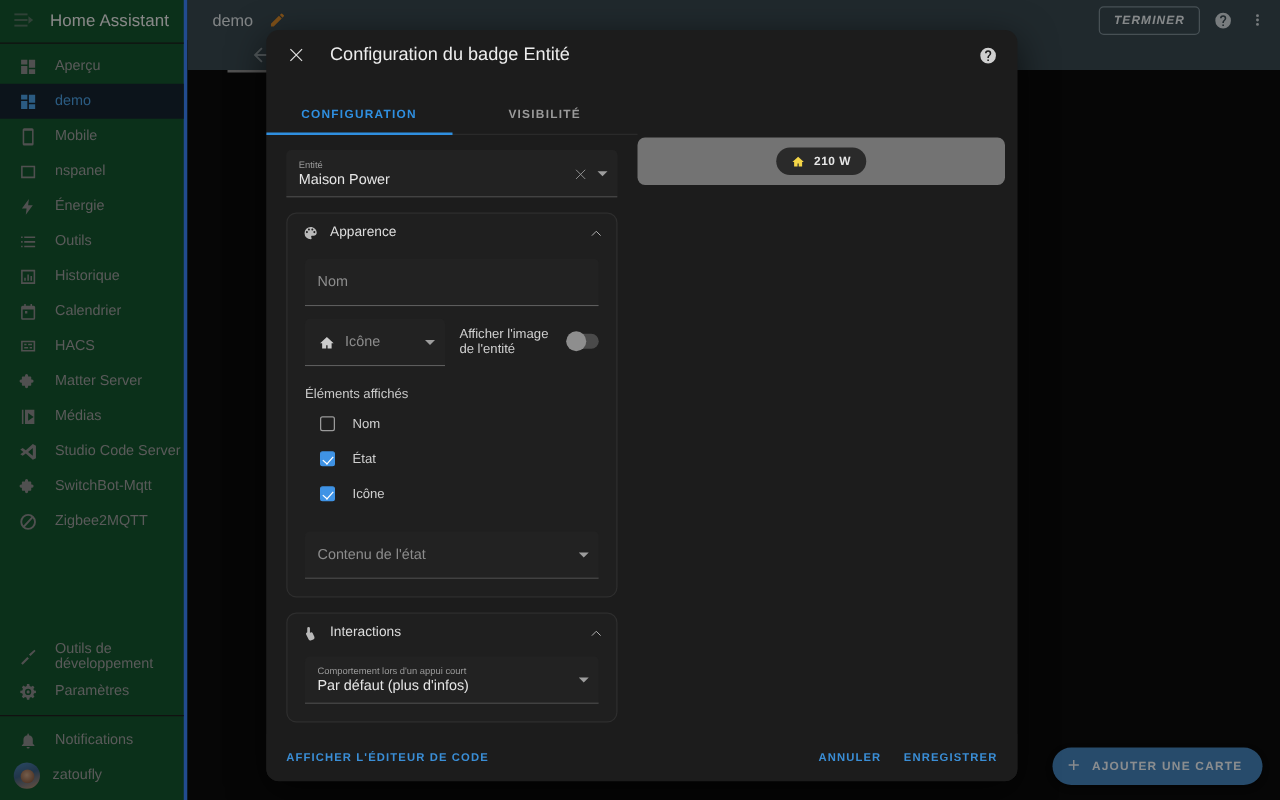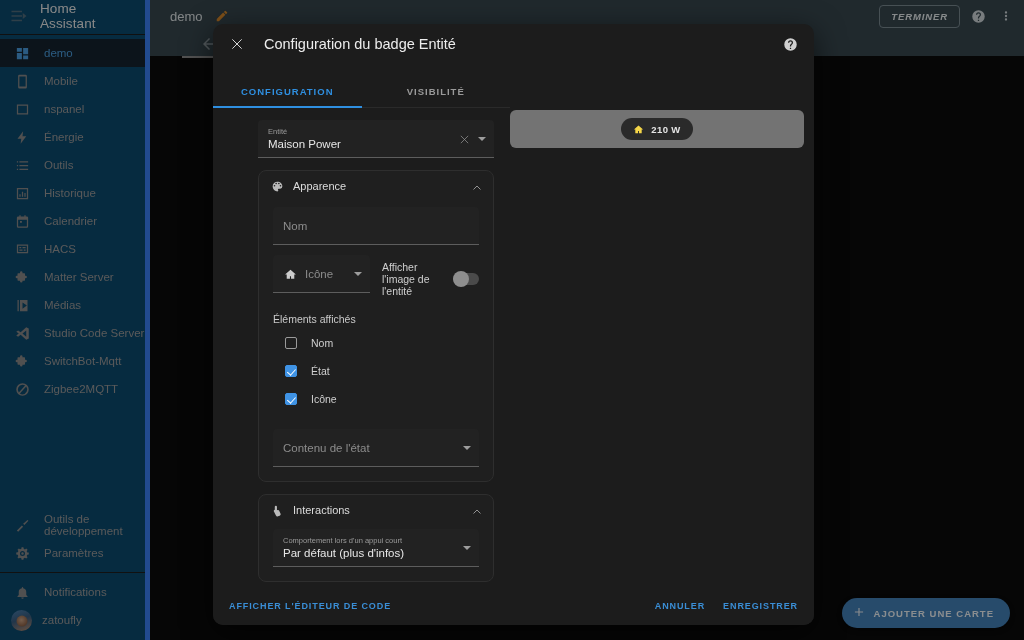--- a/index.html
+++ b/index.html
@@ -7,22 +7,22 @@
     width: 1024px; height: 640px;
     background: #000;
     font-family: "Liberation Sans", sans-serif;
     overflow: hidden;
   }
   .app { position: relative; width: 1024px; height: 640px; background: #111111; }
 
   
   .sidebar {
     position: absolute; left: 0; top: 0; width: 150px; height: 640px;
-    background: #0c4a6e; display: flex; flex-direction: column;
-    border-right: 5px solid #3b82f6;
+    background: #14532d; display: flex; flex-direction: column;
+    border-right: 3px solid #3b82f6;
   }
   .sb-header {
     height: 32px; display: flex; align-items: center; gap: 12px;
     padding: 0 10px; flex: none;
   }
   .sb-burger { width: 18px; height: 18px; position: relative; opacity: .55; }
   .sb-title { color: #e9e9e9; font-size: 13.5px; letter-spacing: .1px; }
   .sb-divider { height: 1px; background: #1d1d1d; margin: 2px 0 4px 0; }
   .sb-items { flex: none; }
   .sb-item {
@@ -113,21 +113,21 @@
   .tab {
     flex: 1; display: flex; align-items: center; justify-content: center;
     font-size: 9.5px; letter-spacing: 1px; color: #9a9a9a; cursor: pointer;
     font-weight: bold; position: relative;
   }
   .tab.active { color: #2f8fe0; }
   .tab.active::after {
     content:""; position:absolute; left:0; right:0; bottom:-1px; height: 2px; background:#2f8fe0;
   }
 
-  .form { overflow: hidden; padding: 12px 16px 0 32px; flex: 1 1 auto; margin-left: 13px; }
+  .form { overflow: hidden; padding: 12px 16px 0 16px; flex: 1 1 auto; }
 
   
   .field {
     background: #222222; border-radius: 4px 4px 0 0; border-bottom: 1px solid #5d5d5d;
     padding: 6px 8px 5px 10px; display: flex; align-items: center; position: relative;
   }
   .field .fcol { flex: 1 1 auto; min-width: 0; }
   .field .flabel { color: #9a9a9a; font-size: 7.5px; line-height: 11px; }
   .field .fvalue { color: #e6e6e6; font-size: 11.5px; line-height: 15px; }
   .field .fplaceholder { color: #8c8c8c; font-size: 11.5px; line-height: 26px; }
@@ -209,20 +209,28 @@
               <rect x="2" y="17" width="14" height="2"></rect>
               <path d="M22 12l-5-4v8z"></path>
             </g>
           </svg>
       </div>
       <div class="sb-title">Home Assistant</div>
     </div>
     <div class="sb-divider"></div>
 
     <div class="sb-items">
+      <div class="sb-item">
+        <span class="ic">
+            <svg viewBox="0 0 24 24">
+              <path d="M3 3h8v6H3zM13 3h8v10h-8zM3 11h8v10H3zM13 15h8v6h-8z"></path>
+            </svg>
+          </span>
+        <span class="lbl">Aperçu</span>
+      </div>
       <div class="sb-item active">
         <span class="ic">
             <svg viewBox="0 0 24 24">
               <path d="M3 3h8v6H3zM13 3h8v10h-8zM3 11h8v10H3zM13 15h8v6h-8z"></path>
             </svg>
           </span>
         <span class="lbl">demo</span>
       </div>
       <div class="sb-item">
         <span class="ic">

